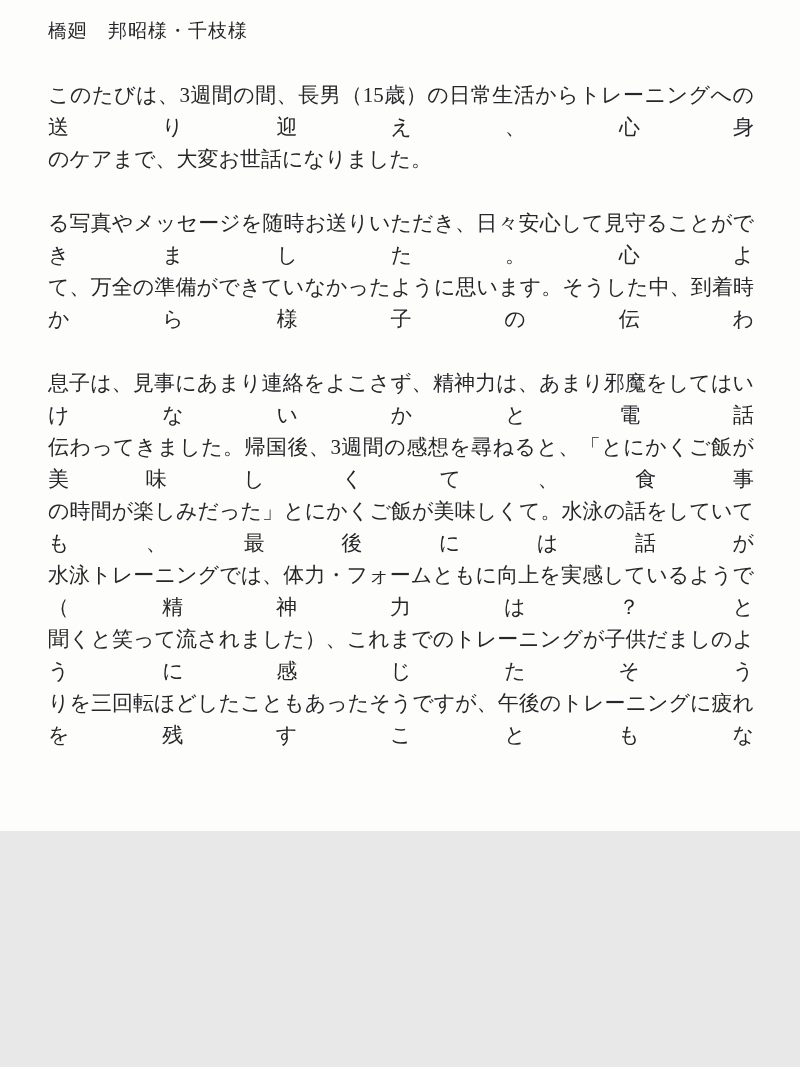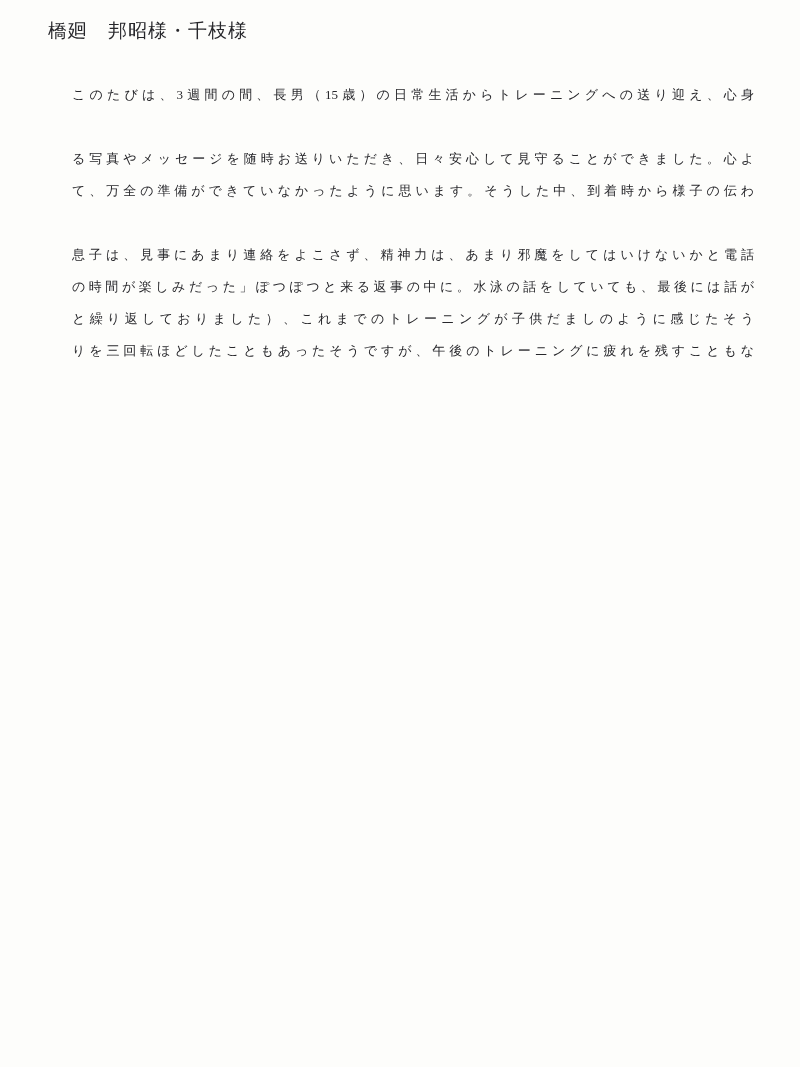--- a/index.html
+++ b/index.html
@@ -3,21 +3,21 @@
 <meta charset="utf-8">
 <style>
   html, body {
     margin: 0;
     padding: 0;
     background: #e8e8e8;
   }
   .page {
     position: relative;
     width: 800px;
-    height: 1067px;
+    height: 831px;
     margin: 0 auto;
     box-sizing: border-box;
     padding: 15px 46px 0 48px;
     background: #fdfdfb;
     color: #27272b;
     font-family: "Liberation Serif", "DejaVu Serif", serif;
     overflow: hidden;
     -webkit-font-smoothing: antialiased;
   }
   .recipient {
@@ -25,44 +25,46 @@
     line-height: 32px;
     letter-spacing: 1px;
     margin-bottom: 32px;
     text-align: left;
     white-space: nowrap;
   }
   .para {
     margin: 0 0 32px 0;
   }
   .line {
-    font-size: 13px;
+    font-size: 21px;
     line-height: 32px;
     text-align: justify;
     text-align-last: justify;
     overflow: hidden;
-    margin-left: 24px;
   }
   .line.last {
     text-align-last: left;
   }
 </style>
 </head>
 <body>
 
 <div class="page" style="background: rgb(253, 253, 251); color: rgb(39, 39, 43);">
   <div class="recipient">橋廻　邦昭様・千枝様</div>
   <div>
       <div class="para">
         <div class="line">このたびは、3週間の間、長男（15歳）の日常生活からトレーニングへの送り迎え、心身</div>
+        <div class="line last">のケアまで、大変お世話になりました。</div>
       </div>
       <div class="para">
         <div class="line">る写真やメッセージを随時お送りいただき、日々安心して見守ることができました。心よ</div>
         <div class="line">て、万全の準備ができていなかったように思います。そうした中、到着時から様子の伝わ</div>
       </div>
       <div class="para">
         <div class="line">息子は、見事にあまり連絡をよこさず、精神力は、あまり邪魔をしてはいけないかと電話</div>
-        <div class="line">の時間が楽しみだった」ぽつぽつと来る返事の中に。水泳の話をしていても、最後には話が</div>
-        <div class="line">と繰り返しておりました）、これまでのトレーニングが子供だましのように感じたそう</div>
+        <div class="line">伝わってきました。帰国後、3週間の感想を尋ねると、「とにかくご飯が美味しくて、食事</div>
+        <div class="line">の時間が楽しみだった」とにかくご飯が美味しくて。水泳の話をしていても、最後には話が</div>
+        <div class="line">水泳トレーニングでは、体力・フォームともに向上を実感しているようで（精神力は？と</div>
+        <div class="line">聞くと笑って流されました）、これまでのトレーニングが子供だましのように感じたそう</div>
         <div class="line">りを三回転ほどしたこともあったそうですが、午後のトレーニングに疲れを残すこともな</div>
       </div>
     </div>
 </div>
 
 </body></html>

